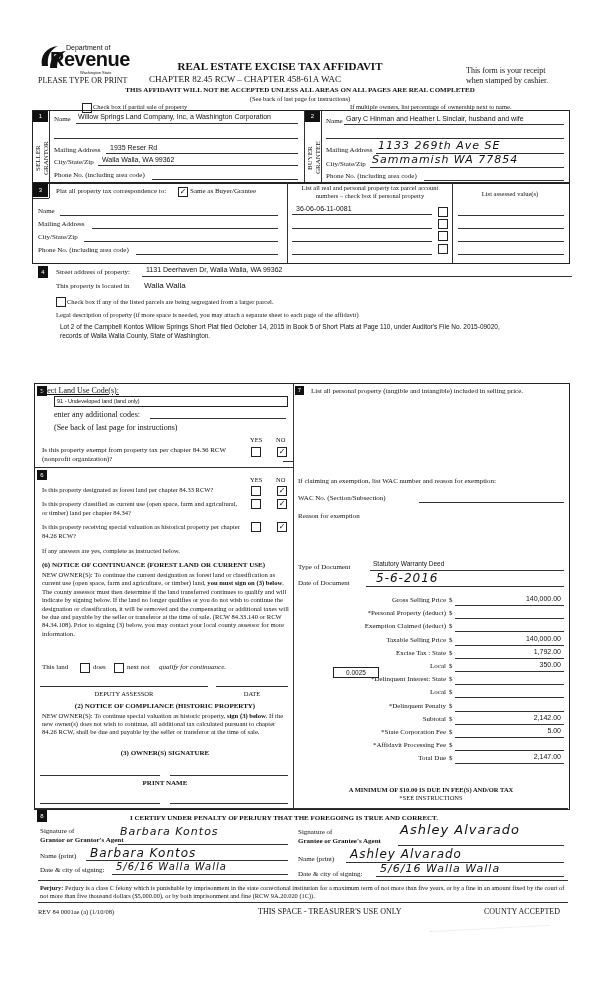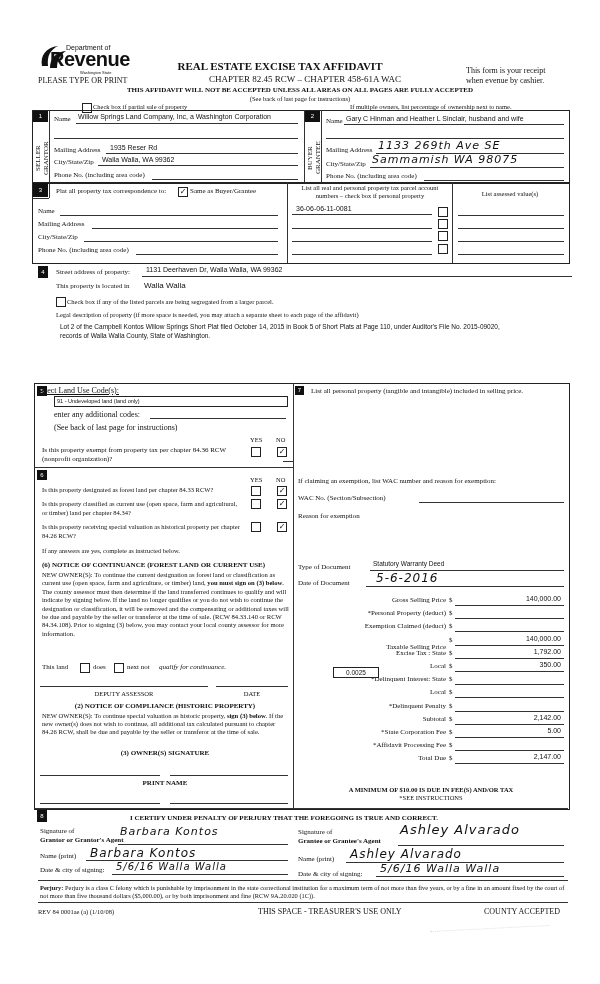--- a/index.html
+++ b/index.html
@@ -29,24 +29,24 @@
   <svg width="30" height="26" viewBox="0 0 30 26" style="position:absolute;left:0;top:2px;">
     <path d="M4 22 C2 12 8 3 20 2 C12 6 9 12 10 22 Z" fill="#111"></path>
     <path d="M12 24 C12 14 18 8 28 7 C22 11 19 16 19 24 Z" fill="#111"></path>
   </svg>
   <span class="abs sans" style="left:28px;top:2px;font-size:7px;">Department of</span>
   <span class="abs sans" style="left:12px;top:7px;font-size:20px;font-weight:bold;letter-spacing:-0.5px;line-height:20px;"><span>R</span><span>evenue</span></span>
   <span class="abs sans" style="left:42px;top:28px;font-size:4px;">Washington State</span>
 </div>
 <div class="abs t8" style="left:38px;top:76px;">PLEASE TYPE OR PRINT</div>
 <div class="abs" style="left:160px;top:60px;width:240px;text-align:center;font-size:11px;font-weight:bold;">REAL ESTATE EXCISE TAX AFFIDAVIT</div>
-<div class="abs t9" style="left:141px;top:74px;width:260px;text-align:right;">CHAPTER 82.45 RCW – CHAPTER 458-61A WAC</div>
+<div class="abs t9" style="left:149px;top:74px;width:260px;text-align:left;">CHAPTER 82.45 RCW – CHAPTER 458-61A WAC</div>
 <div class="abs t8" style="left:466px;top:66px;">This form is your receipt</div>
-<div class="abs t8" style="left:466px;top:76px;">when evenue by cashier.</div>
-<div class="abs t7" style="left:70px;top:86px;width:460px;text-align:center;font-weight:bold;">THIS AFFIDAVIT WILL NOT BE ACCEPTED UNLESS ALL AREAS ON ALL PAGES ARE FULLY ACCEPTED</div>
+<div class="abs t8" style="left:466px;top:76px;">when stamped by cashier.</div>
+<div class="abs t7" style="left:70px;top:86px;width:460px;text-align:center;font-weight:bold;">THIS AFFIDAVIT WILL NOT BE ACCEPTED UNLESS ALL AREAS ON ALL PAGES ARE REAL COMPLETED</div>
 <div class="abs t6" style="left:200px;top:95px;width:200px;text-align:center;">(See back of last page for instructions)</div>
 <div class="cb" style="left:82px;top:103px;"></div>
 <div class="abs t6" style="left:93px;top:103px;">Check box if partial sale of property</div>
 <div class="abs t6" style="left:350px;top:103px;">If multiple owners, list percentage of ownership next to name.</div>
 
 <div class="abs box" style="left:32px;top:110px;width:536px;height:72px;"></div>
 <div class="vline" style="left:304px;top:110px;height:73px;"></div>
 
 <div class="num" style="left:33px;top:111px;width:15px;height:11px;line-height:11px;">1</div>
 <div class="vline" style="left:49px;top:110px;height:73px;"></div>
@@ -68,21 +68,21 @@
 <div class="vline" style="left:321px;top:110px;height:73px;"></div>
 <div class="vert serif" style="left:306px;top:136px;width:14px;height:44px;">BUYER GRANTEE</div>
 <div class="abs t7" style="left:326px;top:117px;">Name</div>
 <div class="abs sans t7" style="left:346px;top:115px;">Gary C Hinman and Heather L Sinclair, husband and wife</div>
 <div class="uline" style="left:344px;top:124px;width:220px;"></div>
 <div class="uline" style="left:326px;top:138px;width:238px;"></div>
 <div class="abs t7" style="left:326px;top:146px;">Mailing Address</div>
 <div class="abs hand" style="left:378px;top:139px;font-size:11px;">1133 269th Ave SE</div>
 <div class="uline" style="left:376px;top:153px;width:188px;"></div>
 <div class="abs t7" style="left:326px;top:160px;">City/State/Zip</div>
-<div class="abs hand" style="left:372px;top:153px;font-size:11px;">Sammamish WA 98075</div>
+<div class="abs hand" style="left:372px;top:153px;font-size:11px;">Sammamish WA 77854</div>
 <div class="uline" style="left:370px;top:167px;width:194px;"></div>
 <div class="abs t7" style="left:326px;top:172px;">Phone No. (including area code)</div>
 <div class="uline" style="left:424px;top:180px;width:140px;"></div>
 
 <div class="abs box" style="left:32px;top:182px;width:536px;height:80px;"></div>
 <div class="num" style="left:33px;top:183px;width:15px;height:14px;line-height:14px;">3</div>
 <div class="vline" style="left:49px;top:182px;height:16px;"></div>
 <div class="hline" style="left:32px;top:198px;width:17px;"></div>
 <div class="abs t7" style="left:56px;top:187px;">Plat all property tax correspondence to:</div>
 <div class="cb" style="left:178px;top:187px;">✓</div>
@@ -204,21 +204,21 @@
     <div class="uline" style="left: 455px; top: 605px; width: 109px;"></div>
     <div class="amt" style="left: 455px; top: 595px; width: 106px;">140,000.00</div>
     <div class="lbl-r" style="left: 296px; top: 609.2px; width: 150px;">*Personal Property (deduct)</div>
     <div class="abs t7" style="left: 449px; top: 609.2px;">$</div>
     <div class="uline" style="left: 455px; top: 618.2px; width: 109px;"></div>
     <div class="amt" style="left: 455px; top: 608.2px; width: 106px;"></div>
     <div class="lbl-r" style="left: 296px; top: 622.4px; width: 150px;">Exemption Claimed (deduct)</div>
     <div class="abs t7" style="left: 449px; top: 622.4px;">$</div>
     <div class="uline" style="left: 455px; top: 631.4px; width: 109px;"></div>
     <div class="amt" style="left: 455px; top: 621.4px; width: 106px;"></div>
-    <div class="lbl-r" style="left: 296px; top: 635.6px; width: 150px; margin-top: 7px;">Taxable Selling Price</div>
+    <div class="lbl-r" style="left: 296px; top: 635.6px; width: 150px;">Taxable Selling Price</div>
     <div class="abs t7" style="left: 449px; top: 635.6px;">$</div>
     <div class="uline" style="left: 455px; top: 644.6px; width: 109px;"></div>
     <div class="amt" style="left: 455px; top: 634.6px; width: 106px;">140,000.00</div>
     <div class="lbl-r" style="left: 296px; top: 648.8px; width: 150px;">Excise Tax : State</div>
     <div class="abs t7" style="left: 449px; top: 648.8px;">$</div>
     <div class="uline" style="left: 455px; top: 657.8px; width: 109px;"></div>
     <div class="amt" style="left: 455px; top: 647.8px; width: 106px;">1,792.00</div>
     <div class="lbl-r" style="left: 296px; top: 662px; width: 150px;">Local</div>
     <div class="abs t7" style="left: 449px; top: 662px;">$</div>
     <div class="uline" style="left: 455px; top: 671px; width: 109px;"></div>

